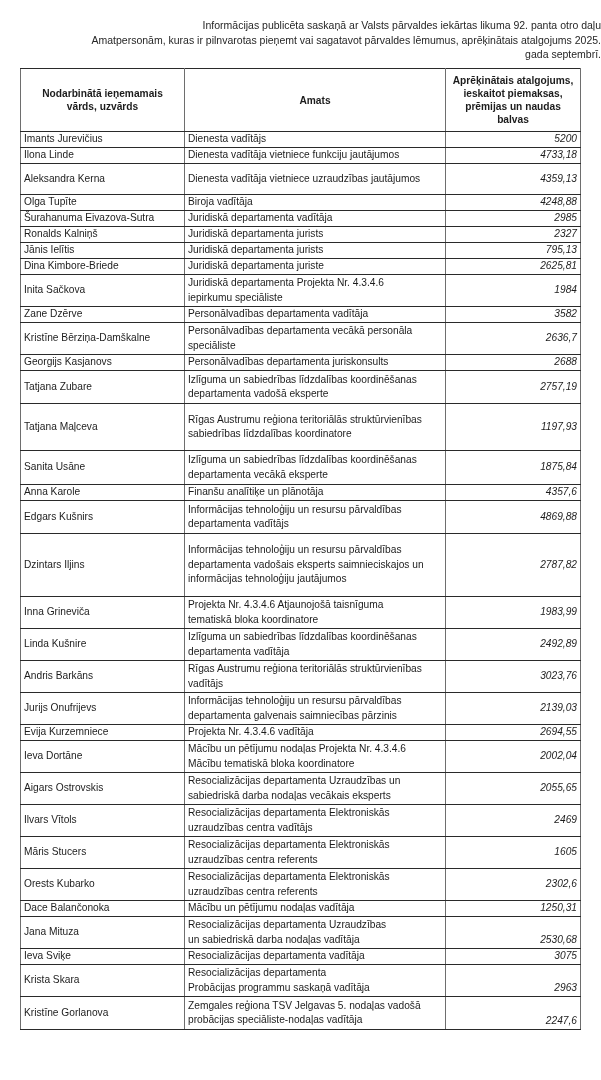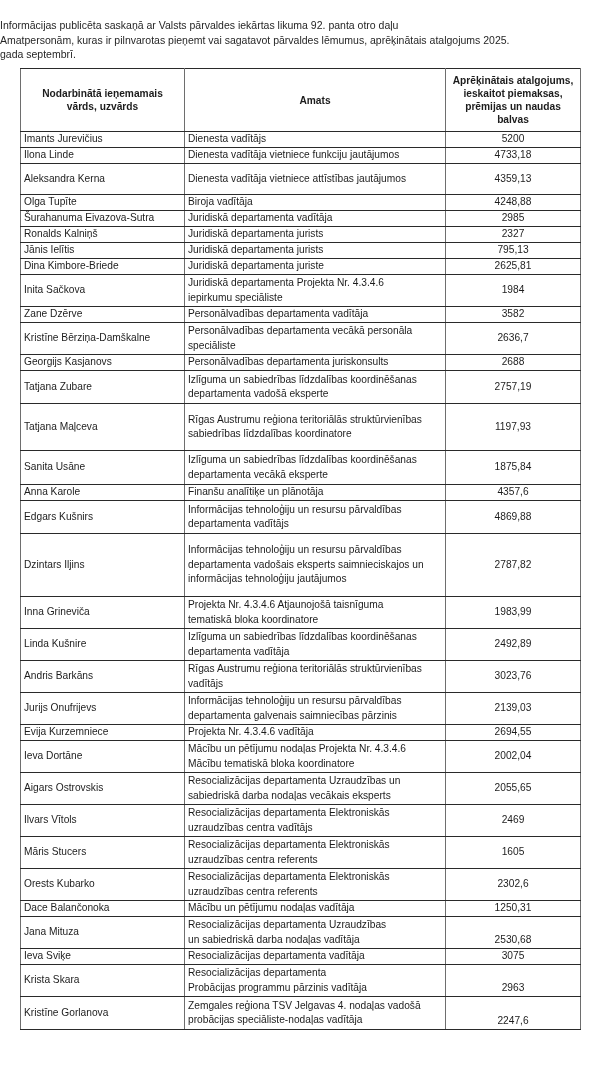--- a/index.html
+++ b/index.html
@@ -13,21 +13,21 @@
       position: relative;
       overflow: hidden;
       font-family: "Liberation Sans", sans-serif;
       color: #1c1c1c;
     }
     .doc-title {
       position: absolute;
       top: 18px;
       left: 0;
       width: 601px;
-      text-align: left;
+      text-align: right;
       font-size: 10.5px;
       line-height: 14.5px;
       color: #262626;
     }
     .doc-title div {
       white-space: nowrap;
     }
     table.salary-table {
       position: absolute;
       left: 20px;
@@ -52,21 +52,22 @@
       overflow: hidden;
       line-height: 14.5px;
     }
     table.salary-table th {
       font-weight: bold;
       text-align: center;
       line-height: 13px;
       height: 62px;
     }
     table.salary-table td.c3 {
-      text-align: center;
+      text-align: right;
+      font-style: italic;
     }
     table.salary-table td.vb {
       vertical-align: bottom;
       padding-bottom: 1px;
     }
   </style>
 </head>
 <body>
 
 <div class="doc-title">
@@ -98,21 +99,21 @@
       <td class="c2">Dienesta vadītājs</td>
       <td class="c3">5200</td>
     </tr>
     <tr style="height:16px">
       <td class="c1">Ilona Linde</td>
       <td class="c2">Dienesta vadītāja vietniece funkciju jautājumos</td>
       <td class="c3">4733,18</td>
     </tr>
     <tr style="height:31px">
       <td class="c1">Aleksandra Kerna</td>
-      <td class="c2">Dienesta vadītāja vietniece attīstības jautājumos</td>
+      <td class="c2">Dienesta vadītāja vietniece uzraudzības jautājumos</td>
       <td class="c3">4359,13</td>
     </tr>
     <tr style="height:16px">
       <td class="c1">Olga Tupīte</td>
       <td class="c2">Biroja vadītāja</td>
       <td class="c3">4248,88</td>
     </tr>
     <tr style="height:16px">
       <td class="c1">Šurahanuma Eivazova-Sutra</td>
       <td class="c2">Juridiskā departamenta vadītāja</td>
@@ -262,23 +263,23 @@
       <td class="c3 vb">2530,68</td>
     </tr>
     <tr style="height:16px">
       <td class="c1">Ieva Sviķe</td>
       <td class="c2">Resocializācijas departamenta vadītāja</td>
       <td class="c3">3075</td>
     </tr>
     <tr style="height:32px">
       <td class="c1">Krista Skara</td>
       <td class="c2">Resocializācijas departamenta
-Probācijas programmu pārzinis vadītāja</td>
+Probācijas programmu saskaņā vadītāja</td>
       <td class="c3 vb">2963</td>
     </tr>
     <tr style="height:33px">
       <td class="c1">Kristīne Gorlanova</td>
-      <td class="c2">Zemgales reģiona TSV Jelgavas 4. nodaļas vadošā
+      <td class="c2">Zemgales reģiona TSV Jelgavas 5. nodaļas vadošā
 probācijas speciāliste-nodaļas vadītāja</td>
       <td class="c3 vb">2247,6</td>
     </tr>
   </tbody>
 </table>
 
 </body></html>

